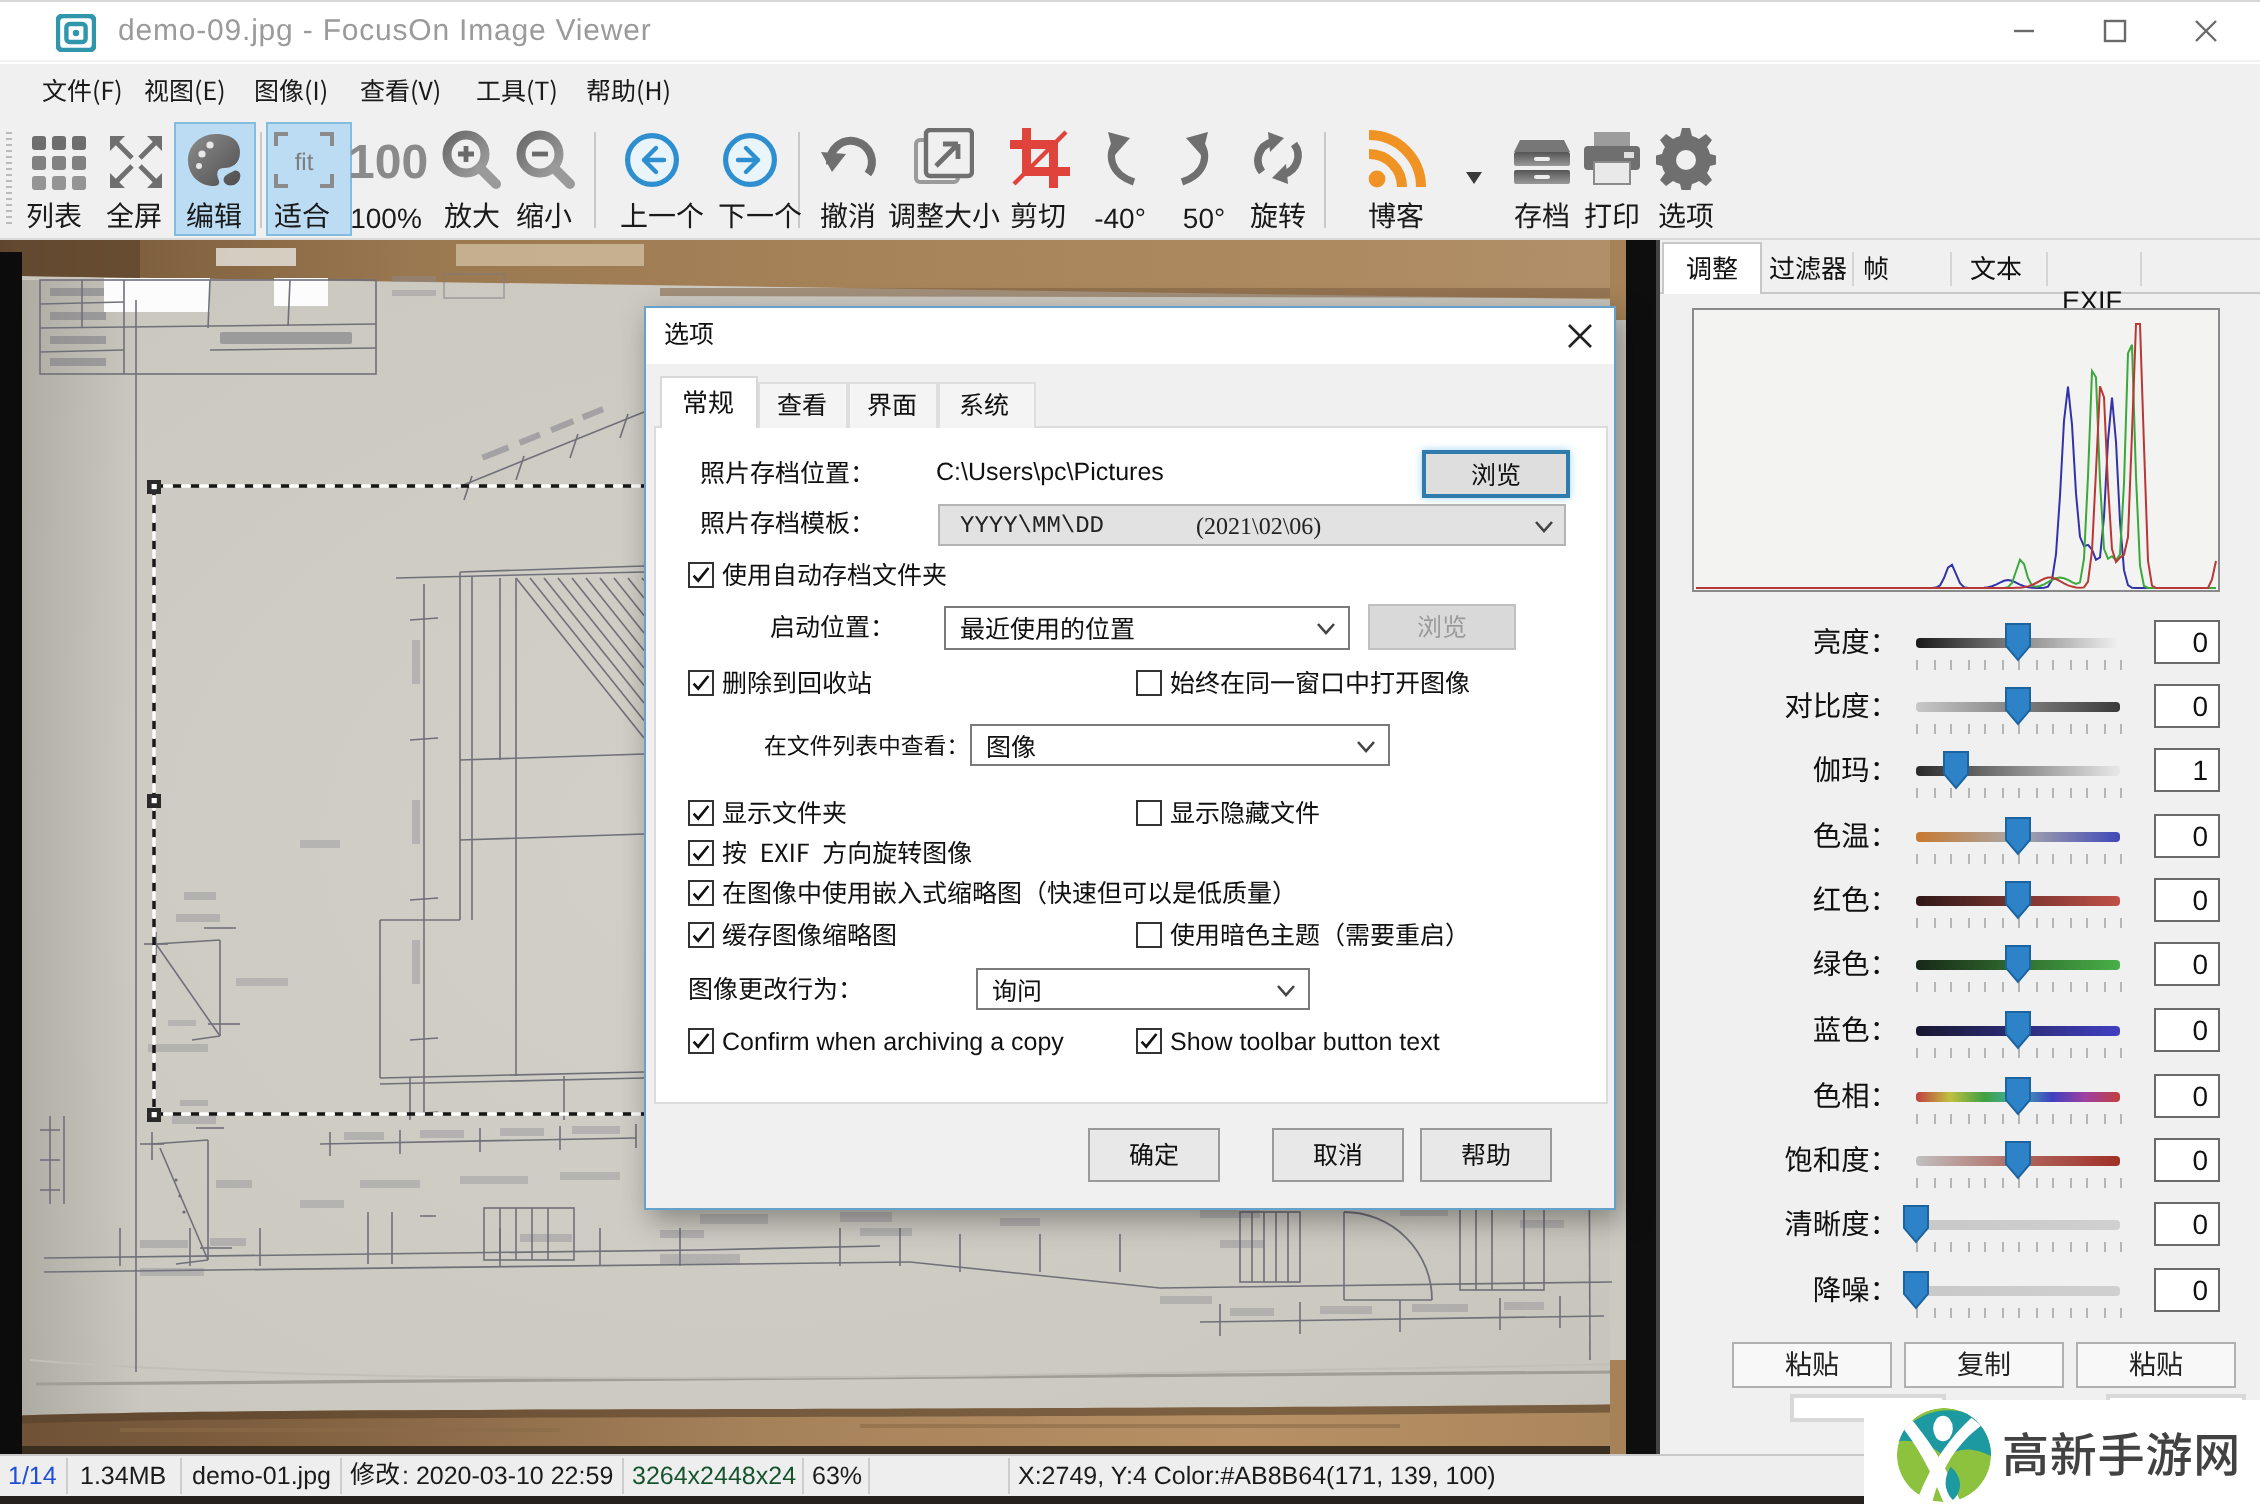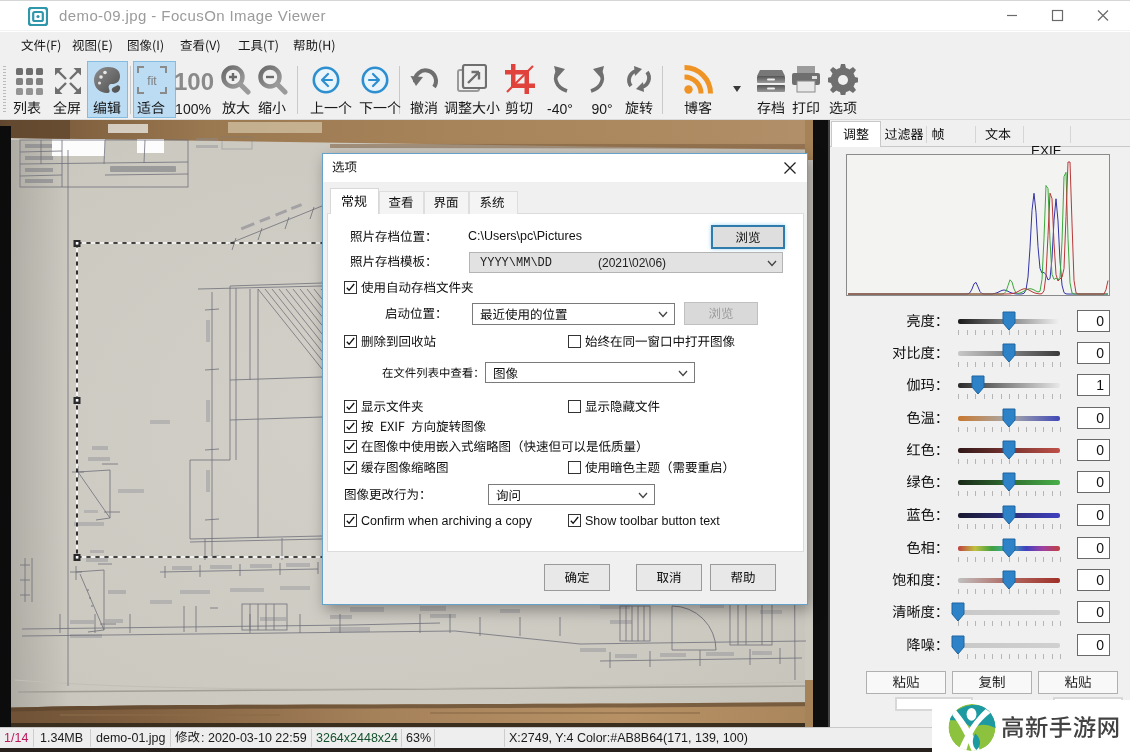--- a/index.html
+++ b/index.html
@@ -22,21 +22,21 @@
 <div class="abs" style="left:0;top:59px;width:1130px;height:61px;background:#f0f0f0;border-bottom:1px solid #d9d9d9"></div>
 <div class="abs" style="left:3px;top:66px;width:3px;height:48px;background:repeating-linear-gradient(#bbb 0 1px,#f0f0f0 1px 3px)"></div>
 <div class="abs" style="left:130px;top:66px;width:1px;height:48px;background:#c9c9c9"></div>
 <div class="abs" style="left:297px;top:66px;width:1px;height:48px;background:#c9c9c9"></div>
 <div class="abs" style="left:399px;top:66px;width:1px;height:48px;background:#c9c9c9"></div>
 <div class="abs" style="left:662px;top:66px;width:1px;height:48px;background:#c9c9c9"></div>
 <div class="abs" style="left:87px;top:61px;width:41px;height:57px;background:#bcdcf4;border:1px solid #84bce0"></div>
 <div class="abs" style="left:133px;top:61px;width:43px;height:57px;background:#bcdcf4;border:1px solid #84bce0"></div>
 <div class="abs" style="left:171px;top:101px;width:44px;text-align:center;font-size:14px;color:#1a1a1a">100%</div>
 <div class="abs" style="left:540px;top:101px;width:40px;text-align:center;font-size:14px;color:#1a1a1a">-40°</div>
-<div class="abs" style="left:582px;top:101px;width:40px;text-align:center;font-size:14px;color:#1a1a1a">90°</div>
+<div class="abs" style="left:582px;top:101px;width:40px;text-align:center;font-size:14px;color:#1a1a1a">50°</div>
 <div class="abs" style="left:174px;top:68px;width:40px;text-align:center;font-size:24px;font-weight:bold;color:#8a8a8a">100</div>
 <div class="abs" style="left:733px;top:86px;width:0;height:0;border-left:4.5px solid transparent;border-right:4.5px solid transparent;border-top:6px solid #3a3a3a"></div>
 <svg class="abs" style="left:0;top:120px" width="830" height="607" viewBox="0 0 830 607">
     <defs>
 <linearGradient id="deskT" x1="0" y1="0" x2="1" y2="0">
  <stop offset="0" stop-color="#5f452e"></stop>
         <stop offset=".07" stop-color="#7d5e3d"></stop>
         <stop offset=".25" stop-color="#9a7850"></stop>
  <stop offset=".55" stop-color="#a8845a"></stop>
         <stop offset=".8" stop-color="#ad8a60"></stop>
@@ -507,21 +507,21 @@
 <path d="M1 1 H13 V12 L7 19 L1 12 Z" fill="#2e83c8" stroke="#1c64a0" stroke-width="1"></path>
   </svg>
 <div class="abs" style="left:1077px;top:634px;width:33px;height:22px;background:#fff;border:1px solid #6a6a6a;font-size:14px;color:#111;text-align:right;padding:2px 5px 0 0">0</div>
 <div class="abs" style="left:866px;top:671px;width:80px;height:23px;background:#f8f8f8;border:1px solid #b0b0b0"></div>
 <div class="abs" style="left:952px;top:671px;width:80px;height:23px;background:#f8f8f8;border:1px solid #b0b0b0"></div>
 <div class="abs" style="left:1038px;top:671px;width:80px;height:23px;background:#f8f8f8;border:1px solid #b0b0b0"></div>
 <div class="abs" style="left:895px;top:697px;width:78px;height:14px;border:2px solid #d8d8d8;background:#fff"></div>
 <div class="abs" style="left:1053px;top:697px;width:70px;height:14px;border:2px solid #d8d8d8;background:#fff"></div>
 <div class="abs" style="left:0;top:727px;width:1130px;height:21px;background:#eeeeee;border-top:1px solid #c9c9c9"></div>
 <div class="abs" style="left:0;top:748px;width:1130px;height:4px;background:#26211c"></div>
-<div class="abs" style="left:4px;top:731px;font-size:12.5px;color:#be185d">1/14</div>
+<div class="abs" style="left:4px;top:731px;font-size:12.5px;color:#1d4ed8">1/14</div>
 <div class="abs" style="left:40px;top:731px;font-size:12.5px;color:#1a1a1a">1.34MB</div>
 <div class="abs" style="left:96px;top:731px;font-size:12.5px;color:#1a1a1a">demo-01.jpg</div>
 <div class="abs" style="left:316px;top:731px;font-size:12.5px;color:#14532d">3264x2448x24</div>
 <div class="abs" style="left:406px;top:731px;font-size:12.5px;color:#1a1a1a">63%</div>
 <div class="abs" style="left:440px;top:757px;font-size:18px;color:#a16207">2055x1263</div>
 <div class="abs" style="left:509px;top:731px;font-size:12.5px;color:#1a1a1a">X:2749, Y:4 Color:#AB8B64(171, 139, 100)</div>
 <div class="abs" style="left:201px;top:731px;font-size:12.5px;color:#1a1a1a">: 2020-03-10 22:59</div>
 <div class="abs" style="left:33px;top:729px;width:1px;height:18px;background:#cdcdcd"></div>
 <div class="abs" style="left:90px;top:729px;width:1px;height:18px;background:#cdcdcd"></div>
 <div class="abs" style="left:170px;top:729px;width:1px;height:18px;background:#cdcdcd"></div>
@@ -552,21 +552,21 @@
   </svg>
 <div class="abs" style="left:327px;top:213px;width:477px;height:339px;background:#fff;border:1px solid #dcdcdc;z-index:41"></div>
 <div class="abs" style="left:330px;top:188px;width:49px;height:26px;background:#fff;border:1px solid #d8d8d8;border-bottom:none;z-index:42"></div>
 <div class="abs" style="left:379px;top:191px;width:45px;height:23px;background:#f4f4f4;border:1px solid #dedede;border-bottom:none;z-index:41"></div>
 <div class="abs" style="left:424px;top:191px;width:45px;height:23px;background:#f4f4f4;border:1px solid #dedede;border-bottom:none;z-index:41"></div>
 <div class="abs" style="left:469px;top:191px;width:49px;height:23px;background:#f4f4f4;border:1px solid #dedede;border-bottom:none;z-index:41"></div>
 <div class="abs" style="left:468px;top:229px;font-size:12.5px;color:#111;z-index:43">C:\Users\pc\Pictures</div>
 <div class="abs" style="left:711px;top:225px;width:74px;height:24px;background:#dedede;border:2px solid #2e7bac;box-shadow:0 0 4px #9fd4f2;z-index:43"></div>
 <div class="abs" style="left:469px;top:252px;width:314px;height:21px;background:#e2e2e2;border:1px solid #b4b4b4;z-index:43"></div>
 <div class="abs" style="left:480px;top:256px;font-size:12px;font-family:'Liberation Mono',monospace;color:#222;z-index:44">YYYY\MM\DD</div>
-<div class="abs" style="left:598px;top:256px;font-size:12px;font-family:Liberation Sans, sans-serif;color:#222;z-index:44">(2021\02\06)</div>
+<div class="abs" style="left:598px;top:256px;font-size:12px;font-family:Liberation Serif, serif;color:#222;z-index:44">(2021\02\06)</div>
 <svg class="abs" style="left:767px;top:260px;z-index:44" width="10" height="7" viewBox="0 0 10 7">
     <path d="M1 1 L5 5.5 L9 1" fill="none" stroke="#444" stroke-width="1.3"></path>
   </svg>
 <svg class="abs" style="left:344px;top:281px;z-index:43" width="13" height="13" viewBox="0 0 13 13">
     <rect x="0.5" y="0.5" width="12" height="12" fill="#fff" stroke="#333" stroke-width="1"></rect>
     <path d="M2.8 6.8 L5.1 9.3 L10.2 3.0" fill="none" stroke="#111" stroke-width="1.35"></path>
   </svg>
 <div class="abs" style="left:472px;top:303px;width:203px;height:22px;background:#fff;border:1px solid #7a7a7a;z-index:43"></div>
 <svg class="abs" style="left:658px;top:311px;z-index:44" width="10" height="7" viewBox="0 0 10 7">
     <path d="M1 1 L5 5.5 L9 1" fill="none" stroke="#444" stroke-width="1.3"></path>

